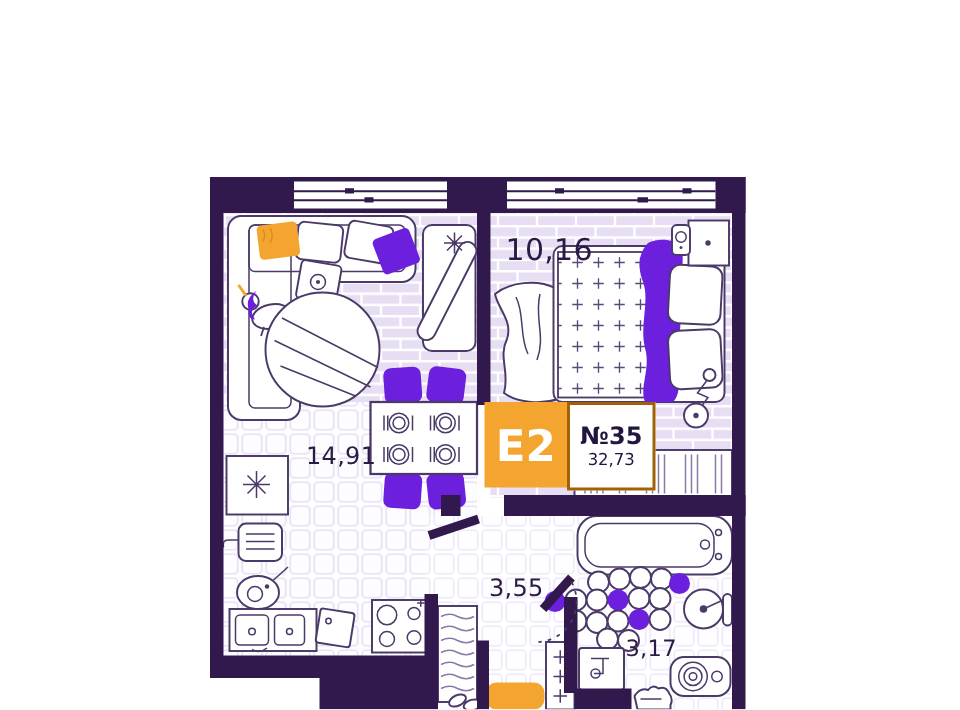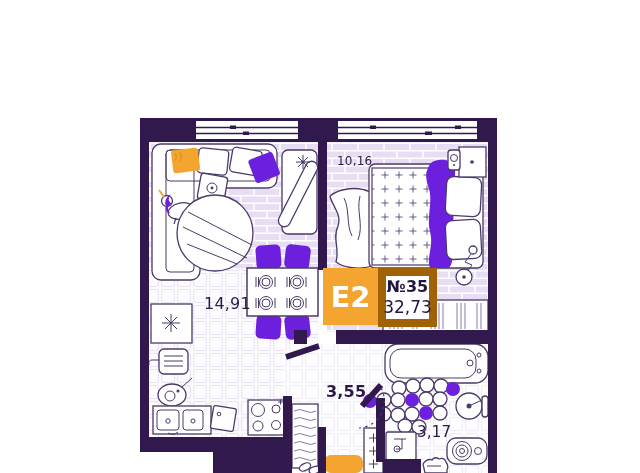--- a/index.html
+++ b/index.html
@@ -19,31 +19,31 @@
          font-family:"DejaVu Sans","Liberation Sans",sans-serif;}
   #plan-svg{position:absolute;left:0;top:0;}
   .wall{fill:var(--wall);}
   .furn{fill:#ffffff;stroke:var(--outline);stroke-width:1.3;}
   .furn-thin{fill:none;stroke:var(--outline);stroke-width:1;}
   .ppl{fill:var(--purple);stroke:none;}
   .org{fill:var(--orange);stroke:none;}
   .wline{stroke:var(--wall);stroke-width:1.4;fill:none;}
   .hline{stroke:#8a7aa8;stroke-width:1;fill:none;}
   .room-label{position:absolute;color:var(--text);font-weight:500;letter-spacing:0.2px;}
-  .lbl-bedroom{left:337px;top:154px;font-size:12px;}
+  .lbl-bedroom{left:337px;top:154px;font-size:20px;}
   .lbl-living{left:204px;top:294px;font-size:16px;text-align:right;}
-  .lbl-hall{left:326px;top:382px;font-size:16px;font-weight:bold;}
+  .lbl-hall{left:326px;top:382px;font-size:16px;}
   .lbl-bath{left:417px;top:423px;font-size:15px;}
   .e2-box{position:absolute;left:323px;top:268px;width:55px;height:57px;background:var(--orange);
           color:#ffffff;font-size:29px;font-weight:600;display:flex;align-items:center;justify-content:center;}
   .num-box{position:absolute;left:378px;top:268px;width:59px;height:59px;background:#ffffff;
-           border:8px solid #a16207;box-sizing:border-box;color:#241440;
+           border:2px solid #a16207;box-sizing:border-box;color:#241440;
            display:flex;flex-direction:column;align-items:center;justify-content:center;}
   .num-box .n{font-weight:700;font-size:16px;line-height:1.1;}
-  .num-box .a{font-size:17px;line-height:1.1;margin-top:2px;}
+  .num-box .a{font-size:11px;line-height:1.1;margin-top:2px;}
 </style>
 </head>
 <body>
 
 <div id="stage">
 
   <svg id="plan-svg" width="640" height="473" viewBox="0 0 640 473">
     <defs>
       <pattern id="brick" width="26" height="15" patternUnits="userSpaceOnUse">
         <rect width="26" height="15" fill="#e7def3"></rect>

